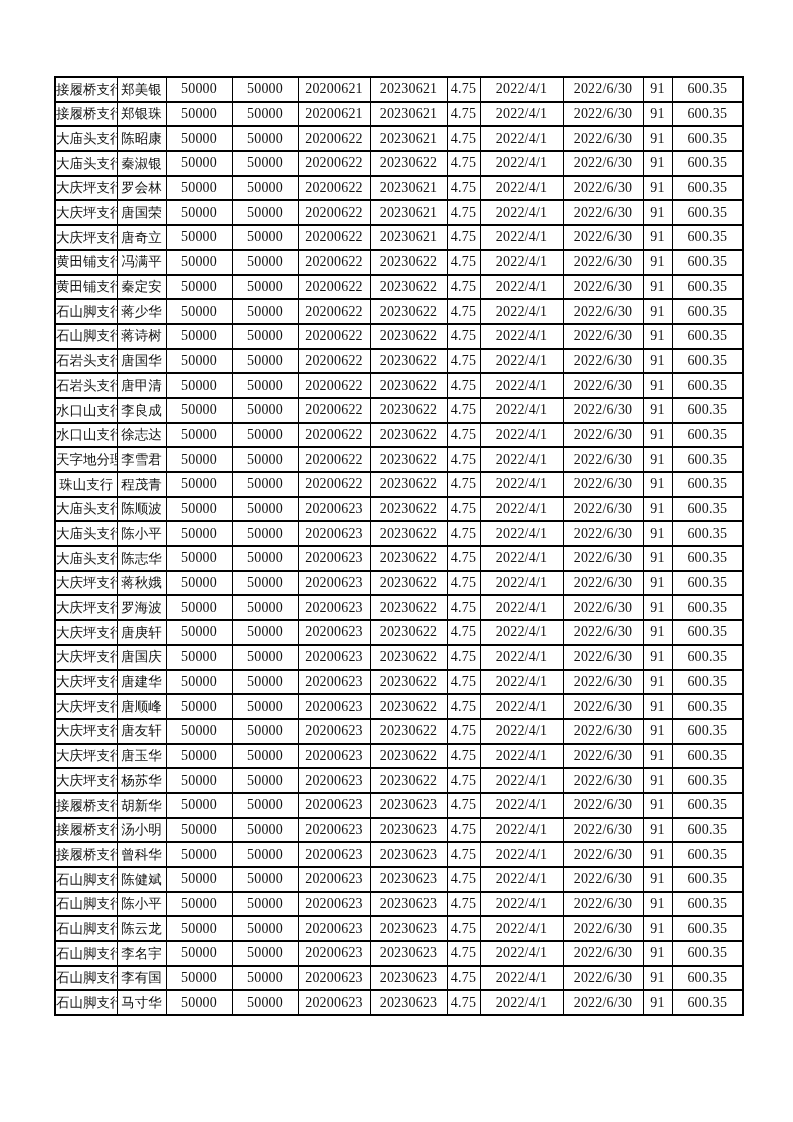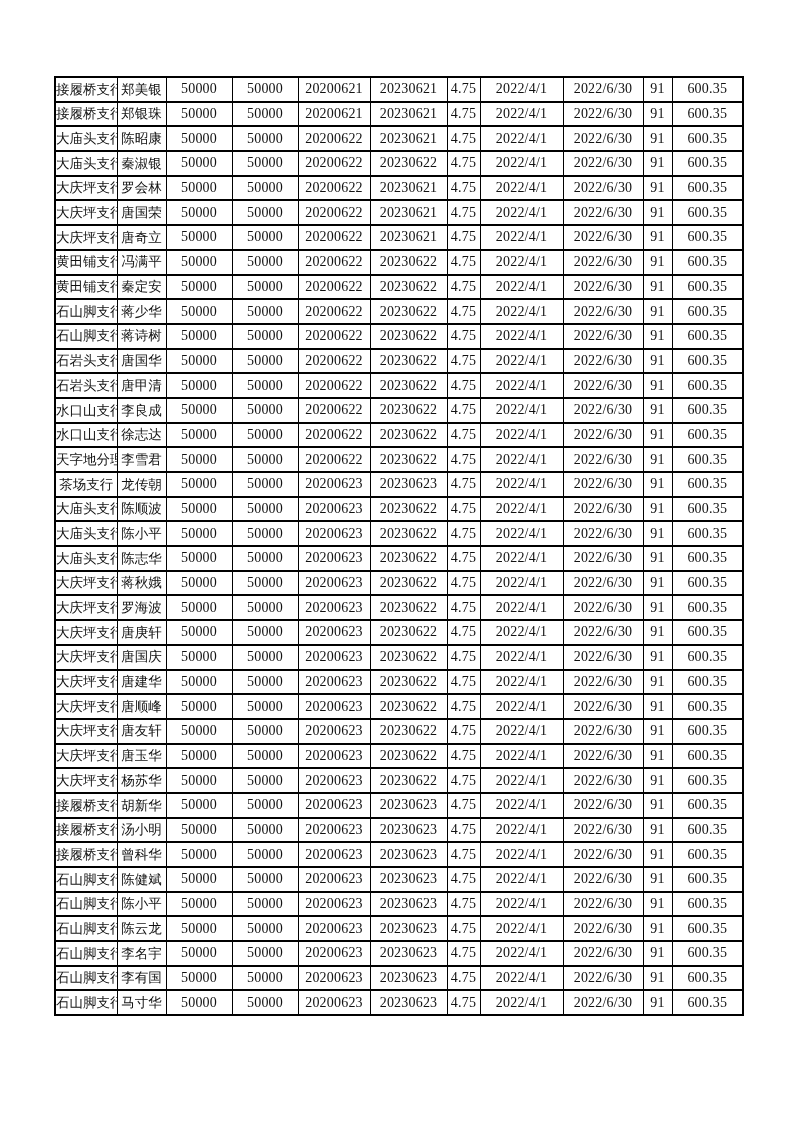--- a/index.html
+++ b/index.html
@@ -269,26 +269,26 @@
     <td class="num">50000</td>
     <td class="num">20200622</td>
     <td class="num">20230622</td>
     <td class="num">4.75</td>
     <td class="num">2022/4/1</td>
     <td class="num">2022/6/30</td>
     <td class="num">91</td>
     <td class="num">600.35</td>
   </tr>
         <tr>
-    <td>茶场支行</td>
-    <td>龙传朝</td>
-    <td class="num">50000</td>
-    <td class="num">50000</td>
-    <td class="num">20200623</td>
-    <td class="num">20230623</td>
+    <td>珠山支行</td>
+    <td>程茂青</td>
+    <td class="num">50000</td>
+    <td class="num">50000</td>
+    <td class="num">20200622</td>
+    <td class="num">20230622</td>
     <td class="num">4.75</td>
     <td class="num">2022/4/1</td>
     <td class="num">2022/6/30</td>
     <td class="num">91</td>
     <td class="num">600.35</td>
   </tr>
         <tr>
     <td>大庙头支行</td>
     <td>陈顺波</td>
     <td class="num">50000</td>

